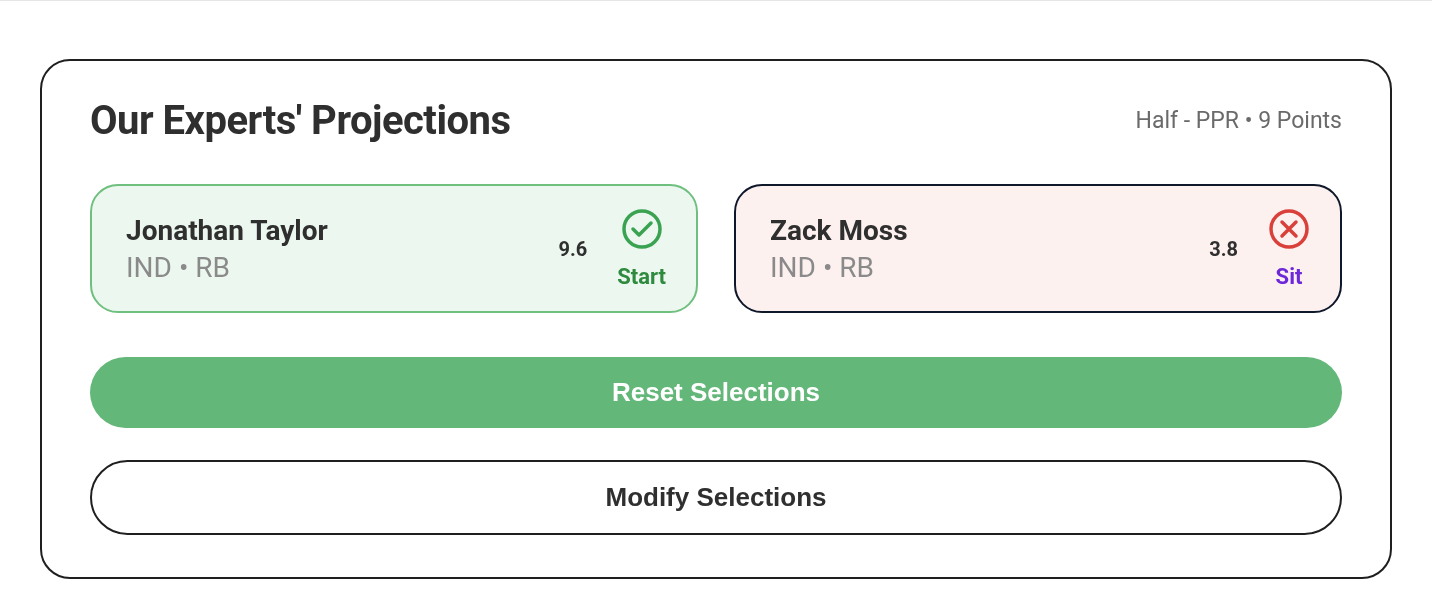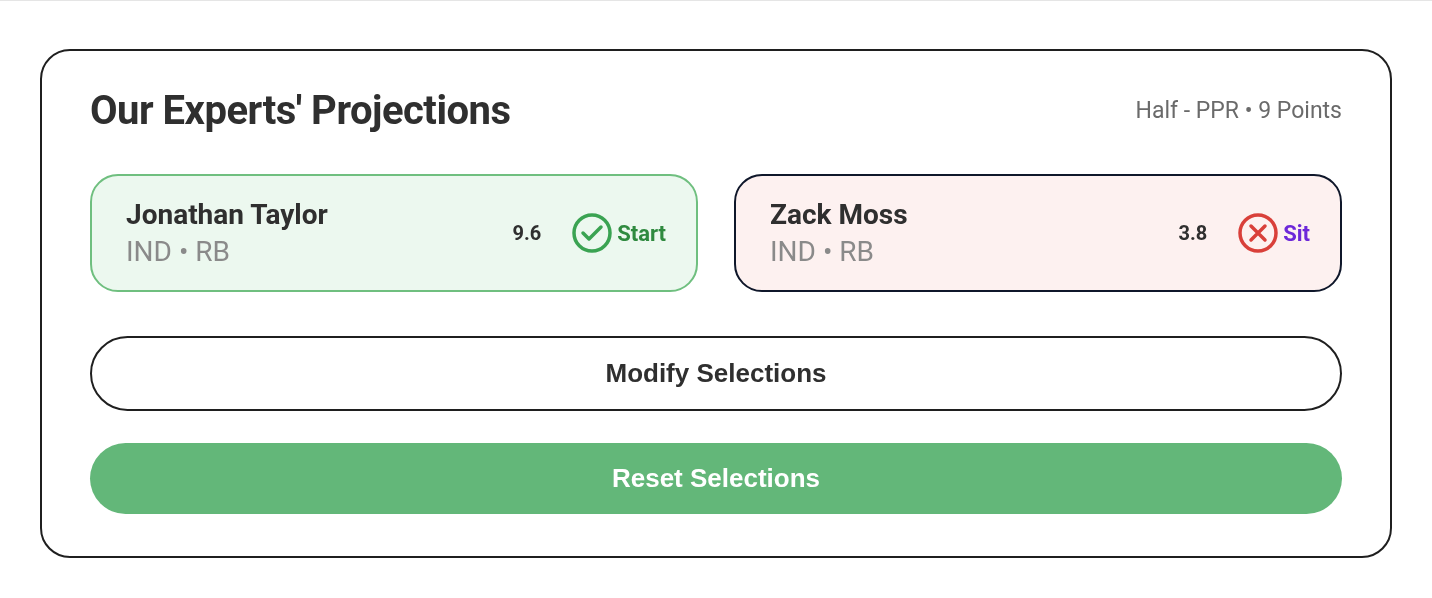--- a/index.html
+++ b/index.html
@@ -9,21 +9,21 @@
     }
     body {
       font-family: -apple-system, BlinkMacSystemFont, 'Segoe UI', Roboto, Helvetica, Arial, sans-serif;
       background: #ffffff;
       width: 1432px;
       height: 598px;
       padding: 0;
     }
     .outer-wrap {
       border-top: 1px solid #e5e5e5;
-      padding: 10px 0 0 0;
+      padding: 20px 0 0 0;
     }
     .main-card {
       margin: 38px 40px 40px 40px;
       border: 2px solid #1f1f1f;
       border-radius: 30px;
       padding: 36px 48px 42px 48px;
       background: #ffffff;
     }
     .header-row {
       display: flex;
@@ -84,23 +84,23 @@
       align-items: center;
       gap: 30px;
     }
     .projection-value {
       font-size: 20px;
       font-weight: 700;
       color: #2f2f2f;
     }
     .status-col {
       display: flex;
-      flex-direction: row;
+      flex-direction: column;
       align-items: center;
-      gap: 4px;
+      gap: 14px;
     }
     .status-label {
       font-size: 22px;
       font-weight: 700;
     }
     .status-label.start {
       color: #2f8a3f;
     }
     .status-label.sit {
       color: #6d28d9;
@@ -181,18 +181,18 @@
               </svg>
             </span>
             <span class="status-label sit">Sit</span>
           </div>
         </div>
       </div>
 
     </div>
 
     <div class="buttons-col">
+      <button class="btn btn-solid">Reset Selections</button>
       <button class="btn btn-outline">Modify Selections</button>
-      <button class="btn btn-solid">Reset Selections</button>
     </div>
 
   </div>
 </div>
 
 </body></html>

